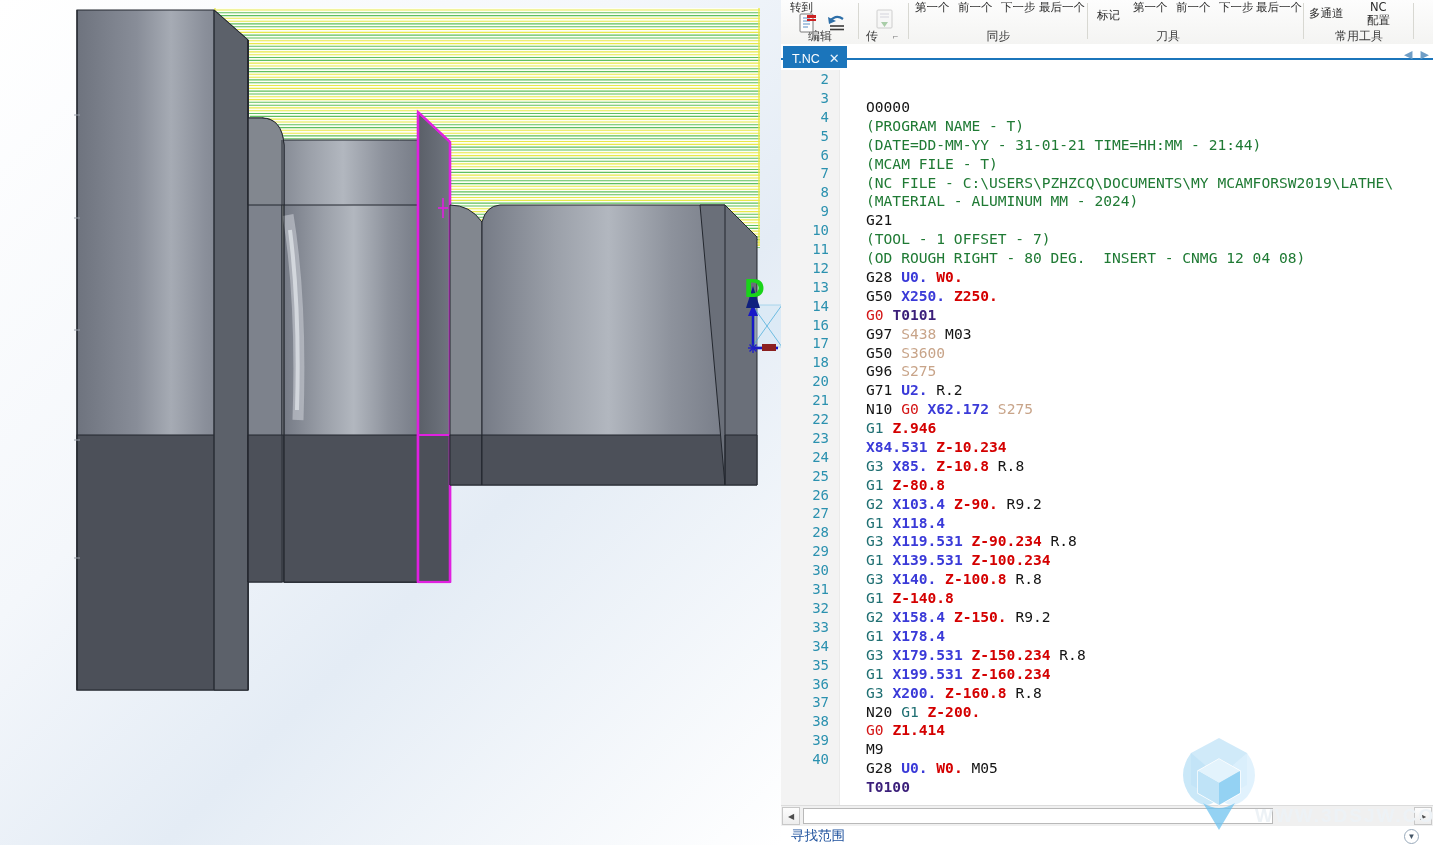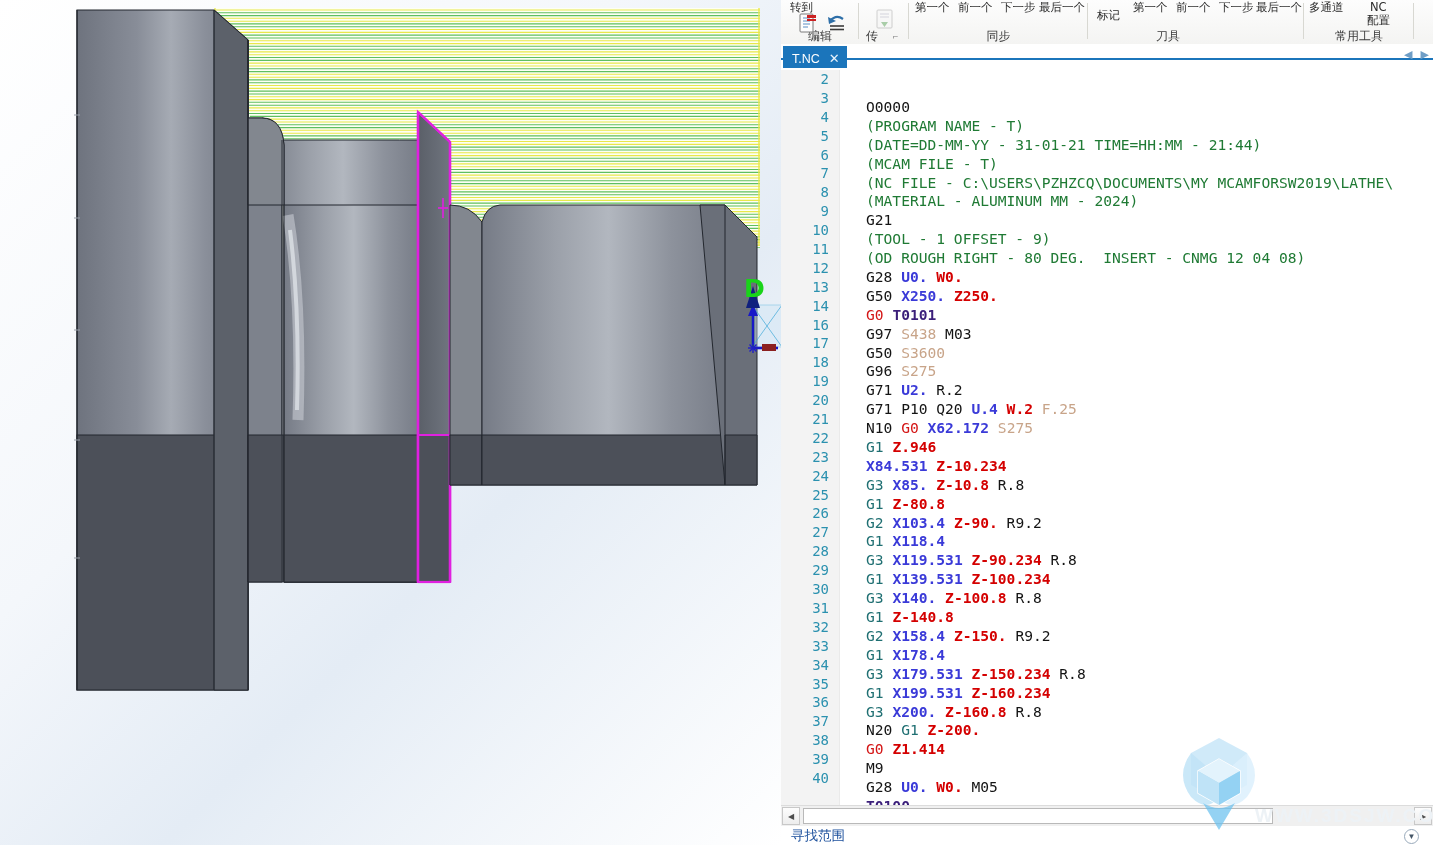--- a/index.html
+++ b/index.html
@@ -415,21 +415,21 @@
         <div class="ritem" style="left:9px; top:9px;">标记</div>
         <div class="ritem" style="left:45px; top:1px;">第一个</div>
         <div class="ritem" style="left:88px; top:1px;">前一个</div>
         <div class="ritem" style="left:131px; top:1px;">下一步</div>
         <div class="ritem" style="left:168px; top:1px;">最后一个</div>
         <div class="glabel" style="left:-28px;">刀具</div>
         <div class="sep"></div>
       </div>
 
       <div class="rgroup" style="left:523px; width:110px;">
-        <div class="ritem" style="left:5px; top:1px;">多通道</div>
+        <div class="ritem" style="left:5px; top:7px;">多通道</div>
         <div class="ritem" style="left:66px; top:1px;">NC</div>
         <div class="ritem" style="left:63px; top:14px;">配置</div>
         <div class="glabel">常用工具</div>
         <div class="sep"></div>
       </div>
     </div>
 
     <div id="tabstrip">
       <div id="tab-tnc">
         <span>T.NC</span>
@@ -445,30 +445,29 @@
       <div id="gutterbg"></div>
       <div id="gutterline"></div>
       <div id="codelines">
           <div class="codeline"><span class="ln">2</span><span class="lc"><span class="t-plain">O0000</span></span></div>
           <div class="codeline"><span class="ln">3</span><span class="lc"><span class="t-cmt">(PROGRAM NAME - T)</span></span></div>
           <div class="codeline"><span class="ln">4</span><span class="lc"><span class="t-cmt">(DATE=DD-MM-YY - 31-01-21 TIME=HH:MM - 21:44)</span></span></div>
           <div class="codeline"><span class="ln">5</span><span class="lc"><span class="t-cmt">(MCAM FILE - T)</span></span></div>
           <div class="codeline"><span class="ln">6</span><span class="lc"><span class="t-cmt">(NC FILE - C:\USERS\PZHZCQ\DOCUMENTS\MY MCAMFORSW2019\LATHE\</span></span></div>
           <div class="codeline"><span class="ln">7</span><span class="lc"><span class="t-cmt">(MATERIAL - ALUMINUM MM - 2024)</span></span></div>
           <div class="codeline"><span class="ln">8</span><span class="lc"><span class="t-plain">G21</span></span></div>
-          <div class="codeline"><span class="ln">9</span><span class="lc"><span class="t-cmt">(TOOL - 1 OFFSET - 9)</span></span></div>
+          <div class="codeline"><span class="ln">9</span><span class="lc"><span class="t-cmt">(TOOL - 1 OFFSET - 7)</span></span></div>
           <div class="codeline"><span class="ln">10</span><span class="lc"><span class="t-cmt">(OD ROUGH RIGHT - 80 DEG.  INSERT - CNMG 12 04 08)</span></span></div>
           <div class="codeline"><span class="ln">11</span><span class="lc"><span class="t-plain">G28 </span><span class="t-u">U0.</span><span class="t-plain"> </span><span class="t-w">W0.</span></span></div>
           <div class="codeline"><span class="ln">12</span><span class="lc"><span class="t-plain">G50 </span><span class="t-x">X250.</span><span class="t-plain"> </span><span class="t-z">Z250.</span></span></div>
           <div class="codeline"><span class="ln">13</span><span class="lc"><span class="t-g0">G0</span><span class="t-plain"> </span><span class="t-t">T0101</span></span></div>
           <div class="codeline"><span class="ln">14</span><span class="lc"><span class="t-plain">G97 </span><span class="t-s">S438</span><span class="t-plain"> M03</span></span></div>
           <div class="codeline"><span class="ln">16</span><span class="lc"><span class="t-plain">G50 </span><span class="t-s">S3600</span></span></div>
           <div class="codeline"><span class="ln">17</span><span class="lc"><span class="t-plain">G96 </span><span class="t-s">S275</span></span></div>
           <div class="codeline"><span class="ln">18</span><span class="lc"><span class="t-plain">G71 </span><span class="t-u">U2.</span><span class="t-plain"> R.2</span></span></div>
-          <div class="codeline"><span class="ln">19</span><span class="lc"><span class="t-plain">G71 P10 Q20 </span><span class="t-u">U.4</span><span class="t-plain"> </span><span class="t-w">W.2</span><span class="t-plain"> </span><span class="t-s">F.25</span></span></div>
           <div class="codeline"><span class="ln">20</span><span class="lc"><span class="t-n">N10 </span><span class="t-g0">G0</span><span class="t-plain"> </span><span class="t-x">X62.172</span><span class="t-plain"> </span><span class="t-s">S275</span></span></div>
           <div class="codeline"><span class="ln">21</span><span class="lc"><span class="t-g">G1</span><span class="t-plain"> </span><span class="t-z">Z.946</span></span></div>
           <div class="codeline"><span class="ln">22</span><span class="lc"><span class="t-x">X84.531</span><span class="t-plain"> </span><span class="t-z">Z-10.234</span></span></div>
           <div class="codeline"><span class="ln">23</span><span class="lc"><span class="t-g">G3</span><span class="t-plain"> </span><span class="t-x">X85.</span><span class="t-plain"> </span><span class="t-z">Z-10.8</span><span class="t-plain"> R.8</span></span></div>
           <div class="codeline"><span class="ln">24</span><span class="lc"><span class="t-g">G1</span><span class="t-plain"> </span><span class="t-z">Z-80.8</span></span></div>
           <div class="codeline"><span class="ln">25</span><span class="lc"><span class="t-g">G2</span><span class="t-plain"> </span><span class="t-x">X103.4</span><span class="t-plain"> </span><span class="t-z">Z-90.</span><span class="t-plain"> R9.2</span></span></div>
           <div class="codeline"><span class="ln">26</span><span class="lc"><span class="t-g">G1</span><span class="t-plain"> </span><span class="t-x">X118.4</span></span></div>
           <div class="codeline"><span class="ln">27</span><span class="lc"><span class="t-g">G3</span><span class="t-plain"> </span><span class="t-x">X119.531</span><span class="t-plain"> </span><span class="t-z">Z-90.234</span><span class="t-plain"> R.8</span></span></div>
           <div class="codeline"><span class="ln">28</span><span class="lc"><span class="t-g">G1</span><span class="t-plain"> </span><span class="t-x">X139.531</span><span class="t-plain"> </span><span class="t-z">Z-100.234</span></span></div>
           <div class="codeline"><span class="ln">29</span><span class="lc"><span class="t-g">G3</span><span class="t-plain"> </span><span class="t-x">X140.</span><span class="t-plain"> </span><span class="t-z">Z-100.8</span><span class="t-plain"> R.8</span></span></div>

